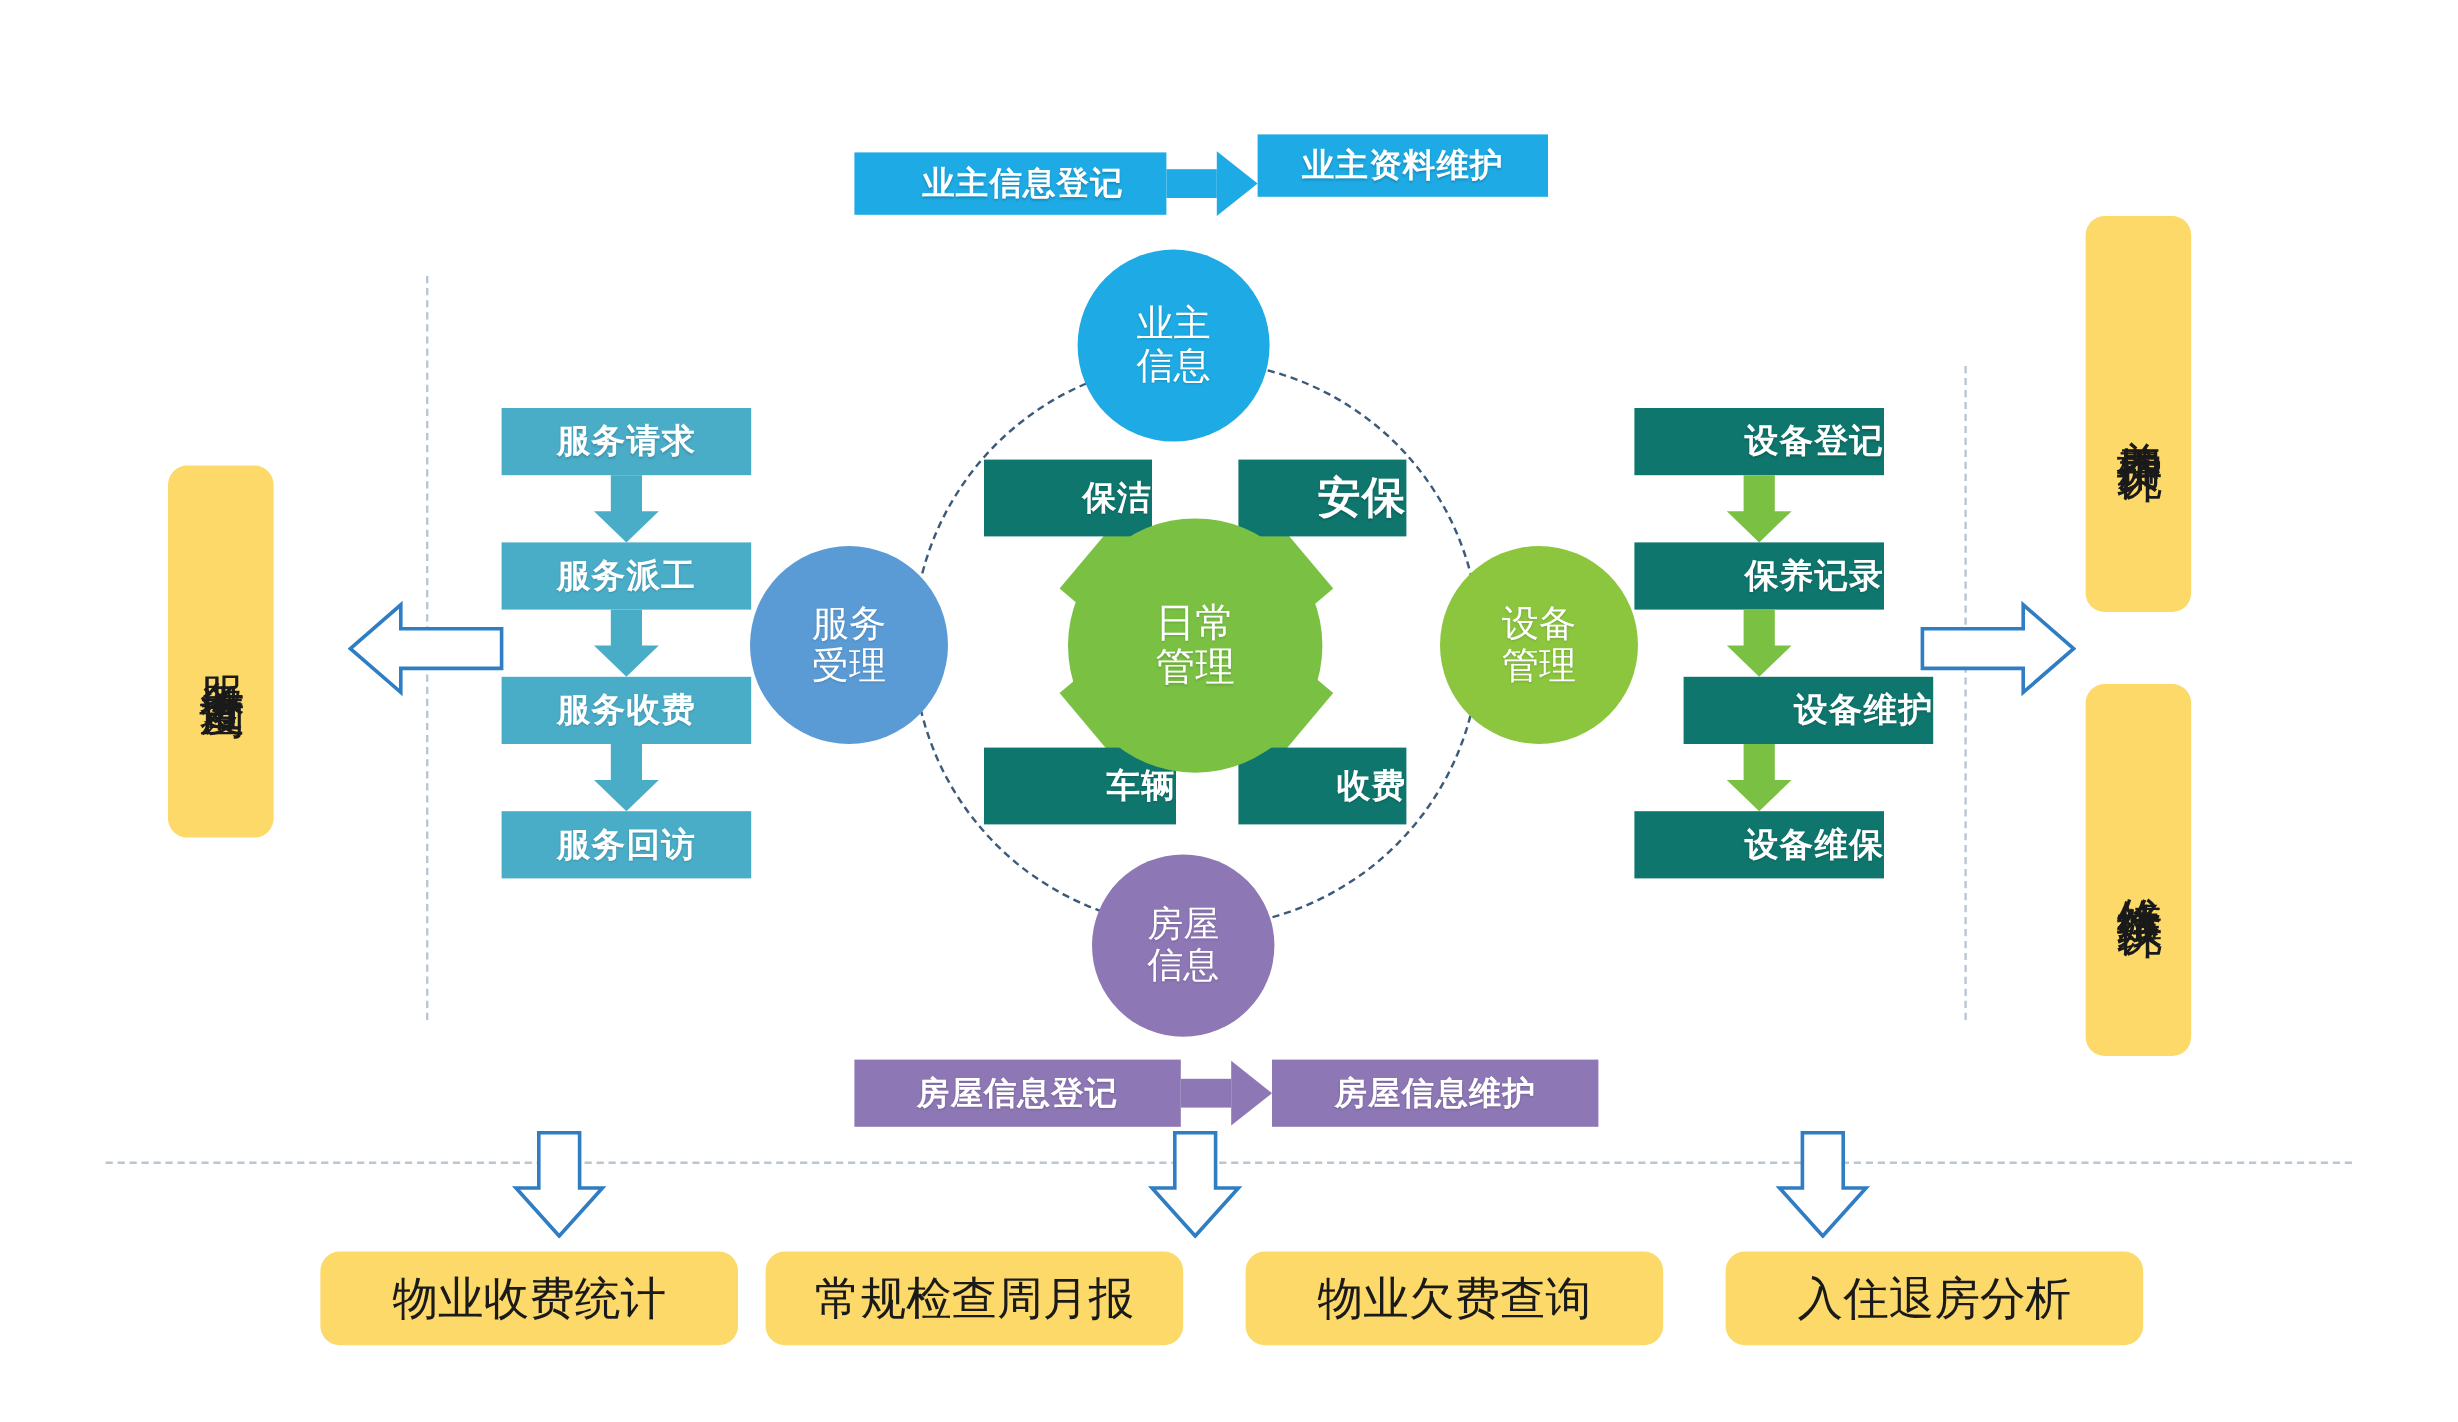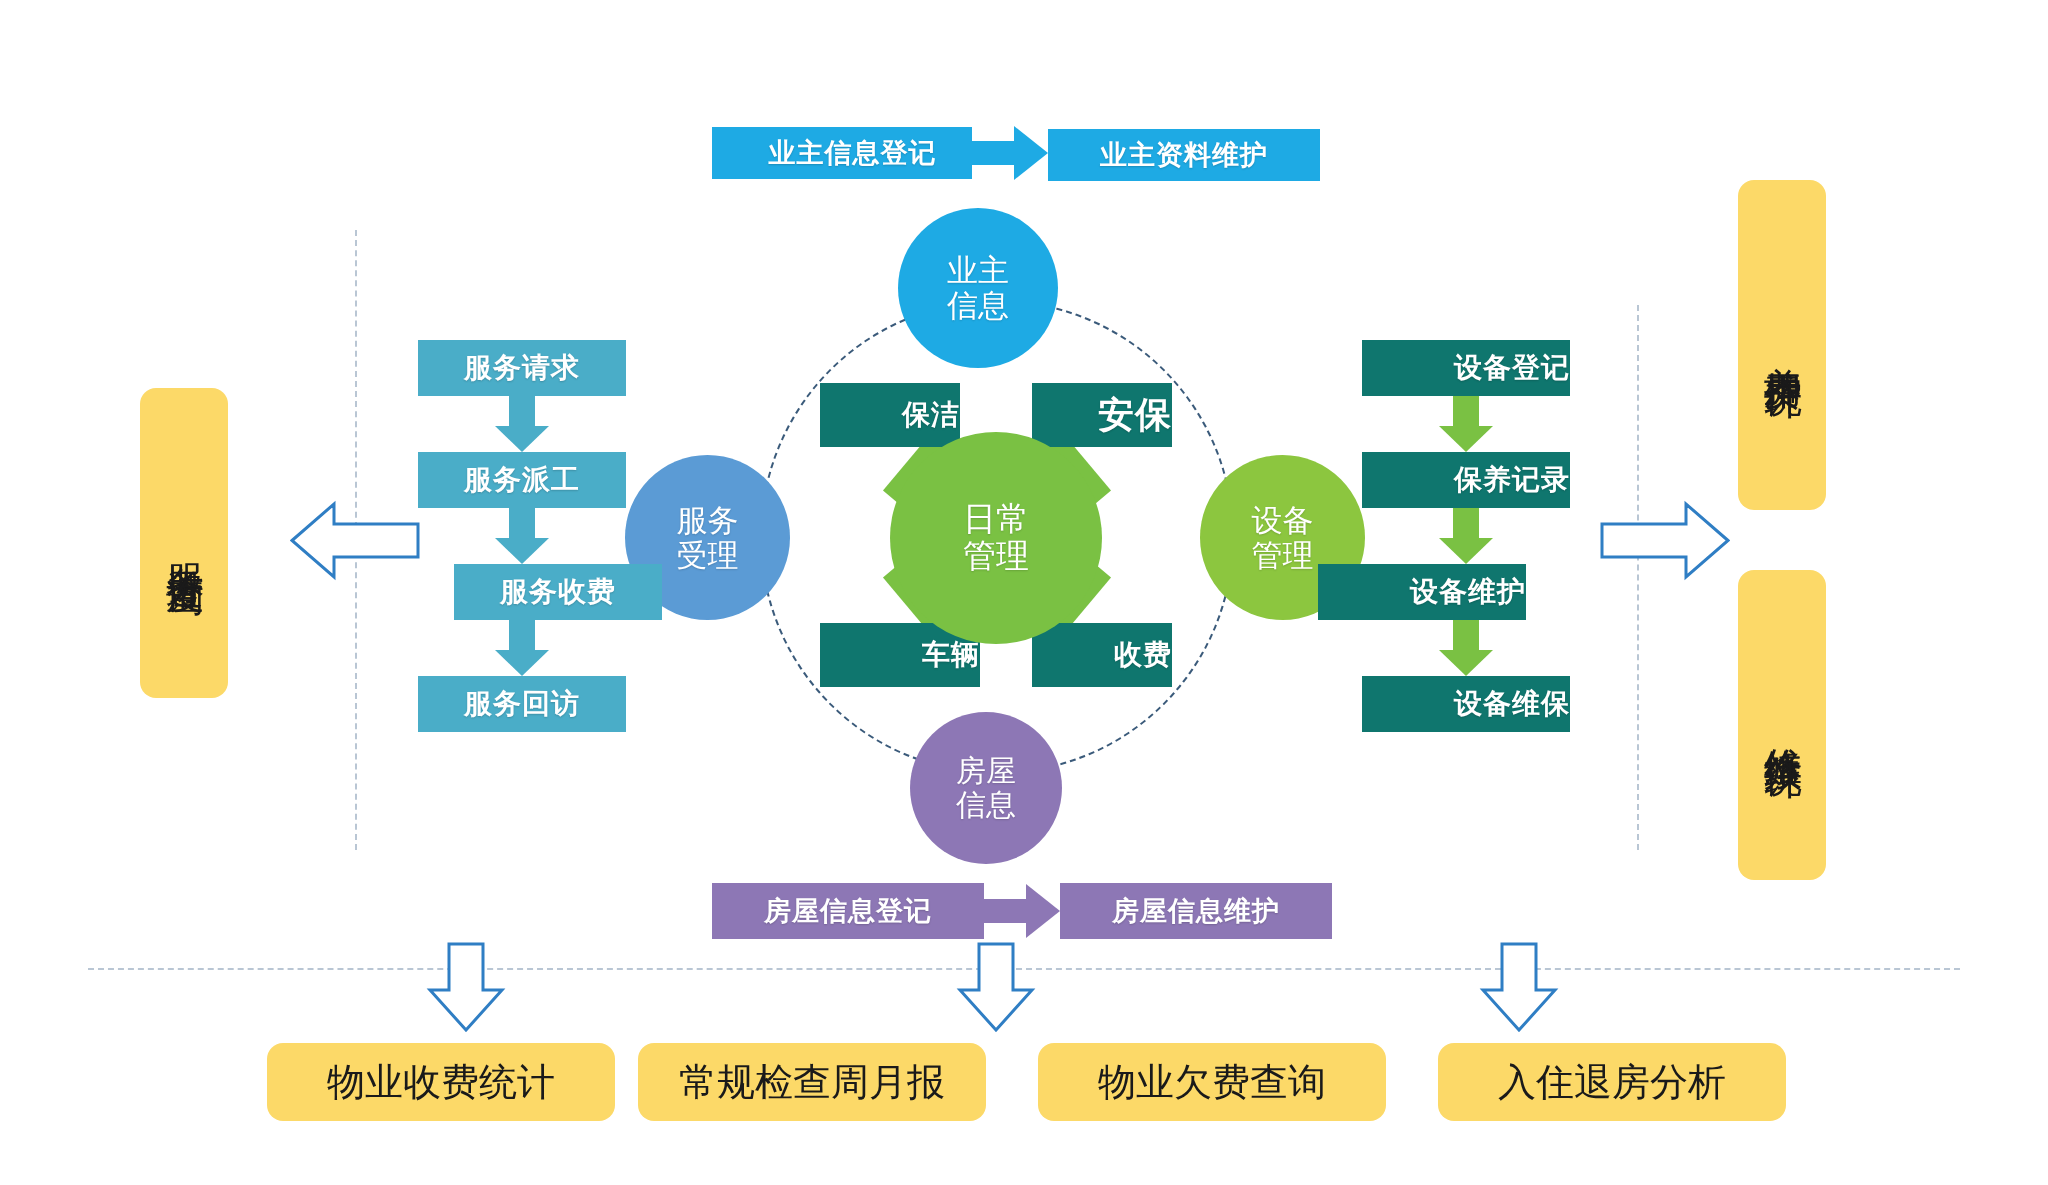--- a/index.html
+++ b/index.html
@@ -79,21 +79,21 @@
 
   <div class="dashring" style="left:760px;top:300px;width:470px;height:470px;"></div>
 
   <div class="abs flowbox blue" style="left:712px;top:127px;width:260px;height:52px;font-size:27px;padding-left:21px;">
     <span>业主信息登记</span>
   </div>
   <div class="rightarrow" style="left:972px;top:127px;width:76px;height:52px;">
     <div class="shaft" style="width:42px;height:24px;background:#1eaae4;"></div>
     <div class="head" style="border-left:34px solid #1eaae4;"></div>
   </div>
-  <div class="abs flowbox blue" style="left:1048px;top:129px;width:272px;height:52px;font-size:27px;">
+  <div class="abs flowbox blue" style="left:1048px;top:112px;width:242px;height:52px;font-size:27px;">
     <span>业主资料维护</span>
   </div>
 
   <div class="circle" style="left:898px;top:208px;width:160px;height:160px;background:#1eaae4;font-size:31px;">
     <span>业主</span>
     <span>信息</span>
   </div>
 
   <div class="arm" style="left:905px;top:430px;width:26px;height:78px;transform:rotate(40deg);transform-origin:50% 50%;"></div>
   <div class="arm" style="left:1063px;top:430px;width:26px;height:78px;transform:rotate(-40deg);transform-origin:50% 50%;"></div>
@@ -153,21 +153,21 @@
   </div>
 
   <div class="abs flowbox cyan" style="left:418px;top:452px;width:208px;height:56px;font-size:28px;">
     <span>服务派工</span>
   </div>
   <div class="downarrow" style="left:485px;top:508px;width:74px;height:56px;">
     <div class="shaft" style="width:26px;height:34px;background:#4aadc8;"></div>
     <div class="head" style="border-top:26px solid #4aadc8;"></div>
   </div>
 
-  <div class="abs flowbox cyan" style="left:418px;top:564px;width:208px;height:56px;font-size:28px;margin-left:36px;">
+  <div class="abs flowbox cyan" style="left:418px;top:564px;width:208px;height:56px;font-size:28px;">
     <span>服务收费</span>
   </div>
   <div class="downarrow" style="left:485px;top:620px;width:74px;height:56px;">
     <div class="shaft" style="width:26px;height:34px;background:#4aadc8;"></div>
     <div class="head" style="border-top:26px solid #4aadc8;"></div>
   </div>
 
   <div class="abs flowbox cyan" style="left:418px;top:676px;width:208px;height:56px;font-size:28px;">
     <span>服务回访</span>
   </div>
@@ -181,21 +181,21 @@
   </div>
 
   <div class="abs flowbox green" style="left:1362px;top:452px;width:208px;height:56px;font-size:28px;">
     <span>保养记录</span>
   </div>
   <div class="downarrow" style="left:1429px;top:508px;width:74px;height:56px;">
     <div class="shaft" style="width:26px;height:34px;background:#7ac143;"></div>
     <div class="head" style="border-top:26px solid #7ac143;"></div>
   </div>
 
-  <div class="abs flowbox green" style="left:1318px;top:564px;width:208px;height:56px;font-size:28px;">
+  <div class="abs flowbox green" style="left:1403px;top:564px;width:208px;height:56px;font-size:28px;">
     <span>设备维护</span>
   </div>
   <div class="downarrow" style="left:1429px;top:620px;width:74px;height:56px;">
     <div class="shaft" style="width:26px;height:34px;background:#7ac143;"></div>
     <div class="head" style="border-top:26px solid #7ac143;"></div>
   </div>
 
   <div class="abs flowbox green" style="left:1362px;top:676px;width:208px;height:56px;font-size:28px;padding-left:44px;">
     <span>设备维保</span>
   </div>

